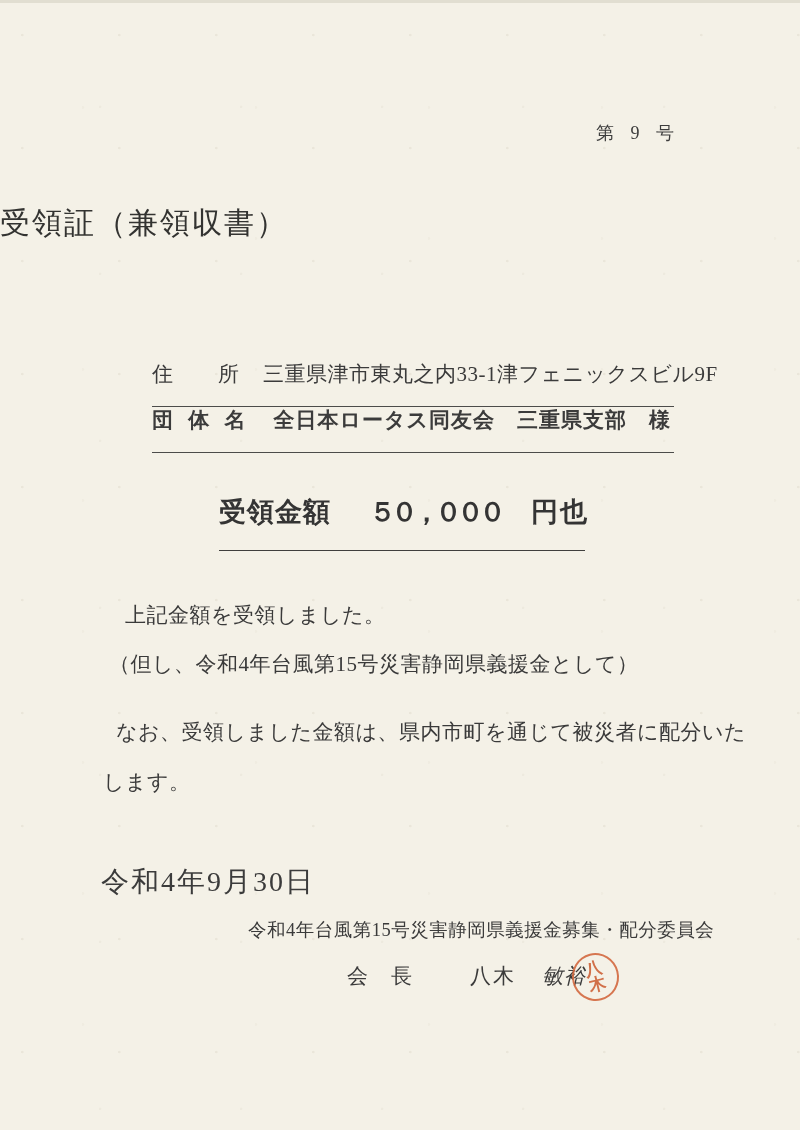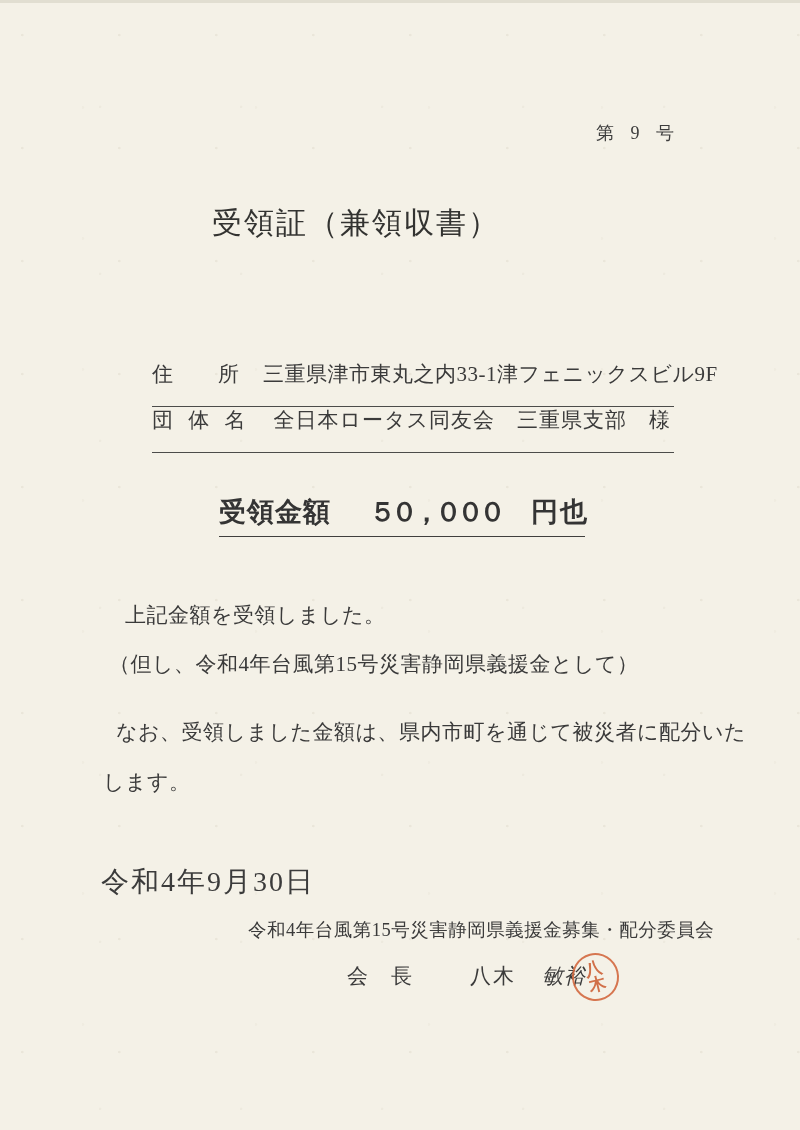--- a/index.html
+++ b/index.html
@@ -35,55 +35,54 @@
     font-size: 18px;
     letter-spacing: 6px;
     color: #3d3d3d;
   }
 
   .doc-title {
     position: absolute;
     left: 0;
     top: 203px;
     width: 728px;
-    text-align: center;
     padding-right: 16px;
     box-sizing: border-box;
     font-family: "Liberation Sans", "DejaVu Sans", sans-serif;
     font-size: 30px;
     font-weight: 500;
     letter-spacing: 2px;
     color: #333331;
   }
 
   .field-row {
     position: absolute;
     left: 152px;
     width: 522px;
     border-bottom: 1px solid #4c4c4a;
     padding-bottom: 18px;
     font-size: 21px;
     line-height: 27px;
     white-space: nowrap;
   }
   .field-row.address { top: 361px; }
-  .field-row.org     { top: 407px; }
+  .field-row.org     { top: 407px; font-weight: bold; }
   .field-label { letter-spacing: 1px; }
   .field-row.org .field-label { letter-spacing: 5px; }
   .field-value { margin-left: 23px; letter-spacing: 0.5px; }
   .field-row.org .field-value { letter-spacing: 1px; }
 
   .amount-row {
     position: absolute;
     left: 219px;
     top: 496px;
     width: 366px;
     box-sizing: border-box;
     border-bottom: 1.5px solid #403f3d;
-    padding-bottom: 7px;
+    padding-bottom: 21px;
     font-size: 27px;
     font-weight: 600;
     line-height: 33px;
     white-space: nowrap;
     color: #343434;
   }
   .amount-label { letter-spacing: 1px; }
   .amount-value { margin-left: 38px; letter-spacing: -5px; }
   .amount-unit  { margin-left: 30px; letter-spacing: 2px; }
 

